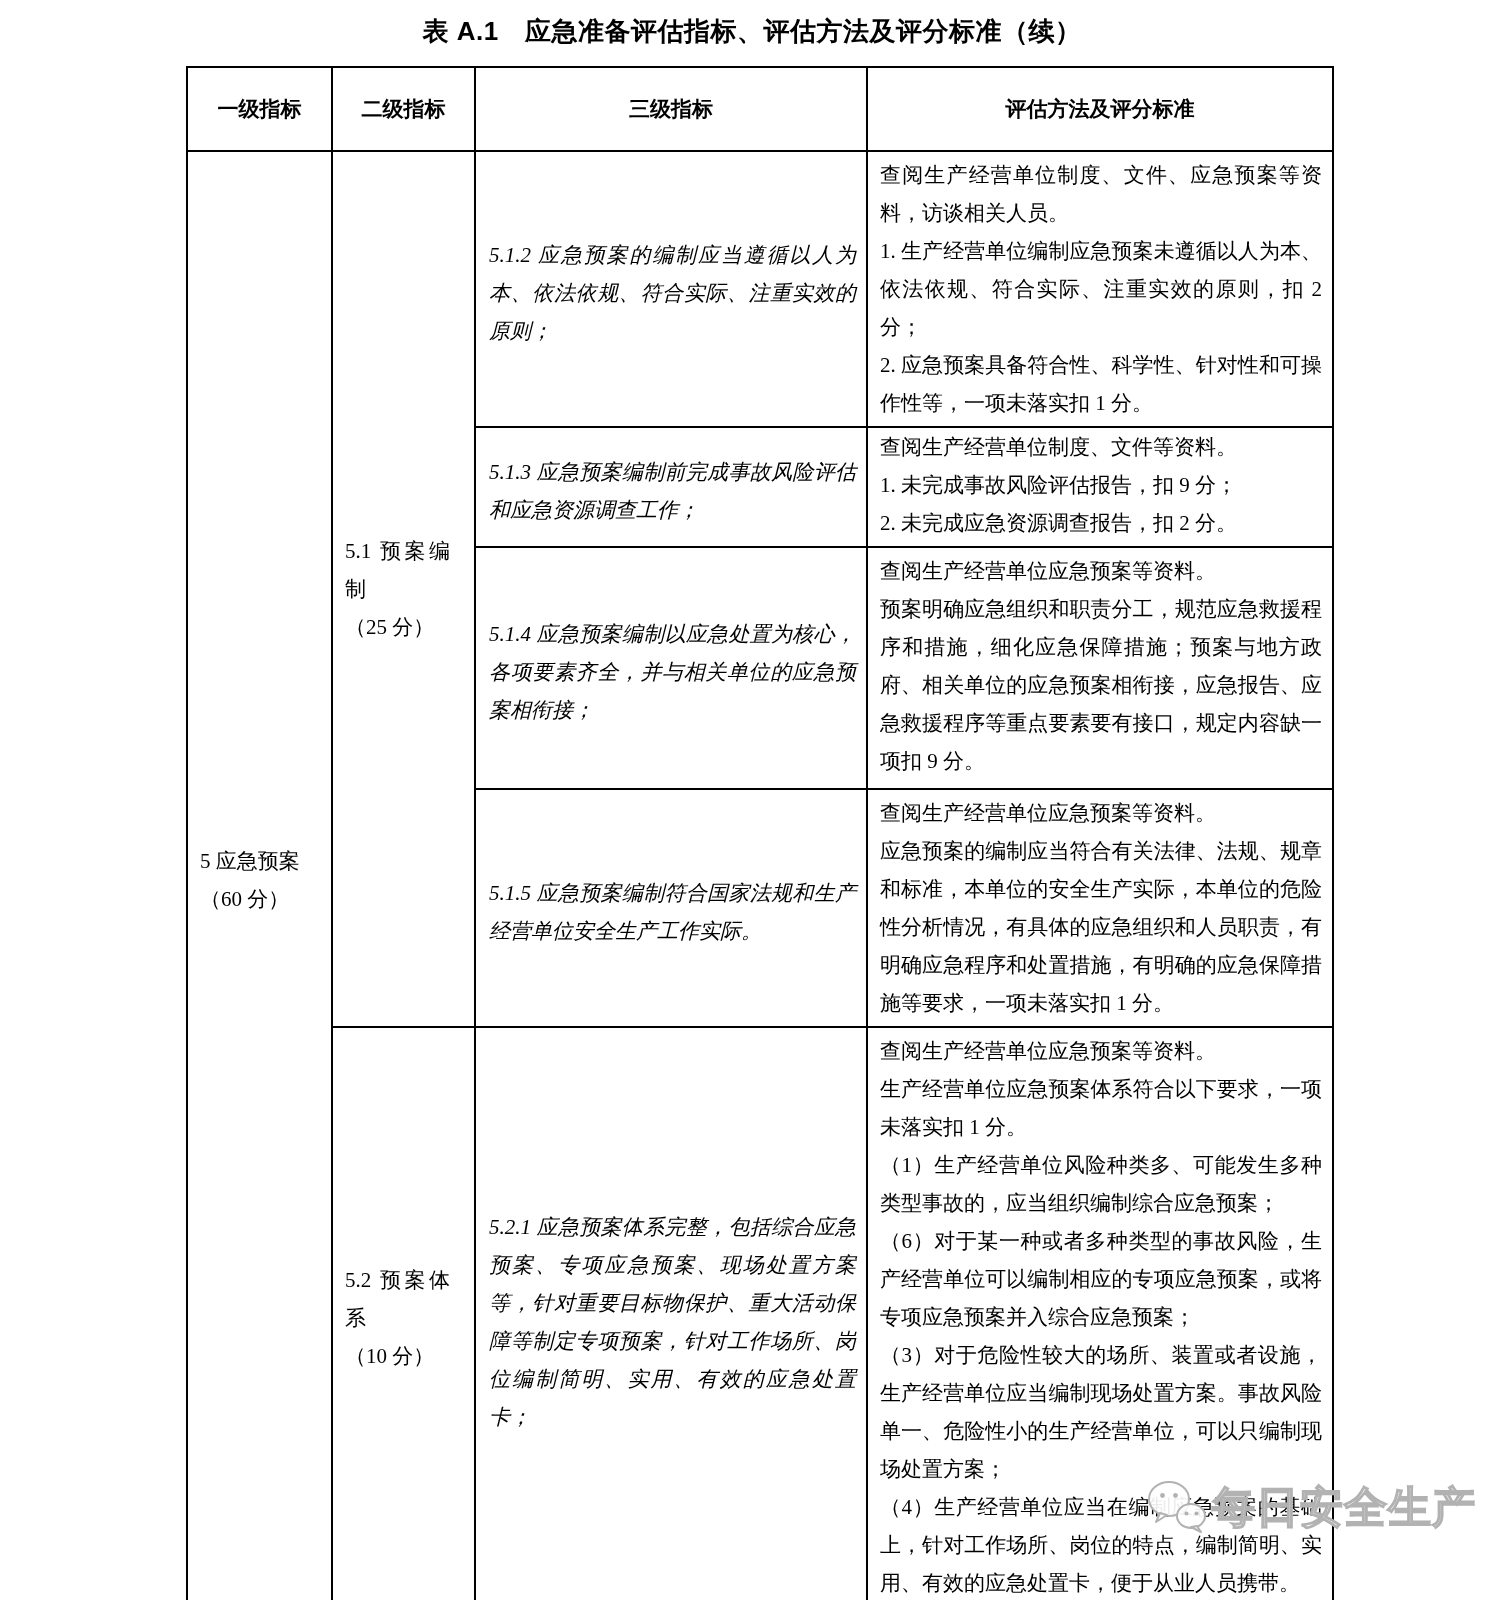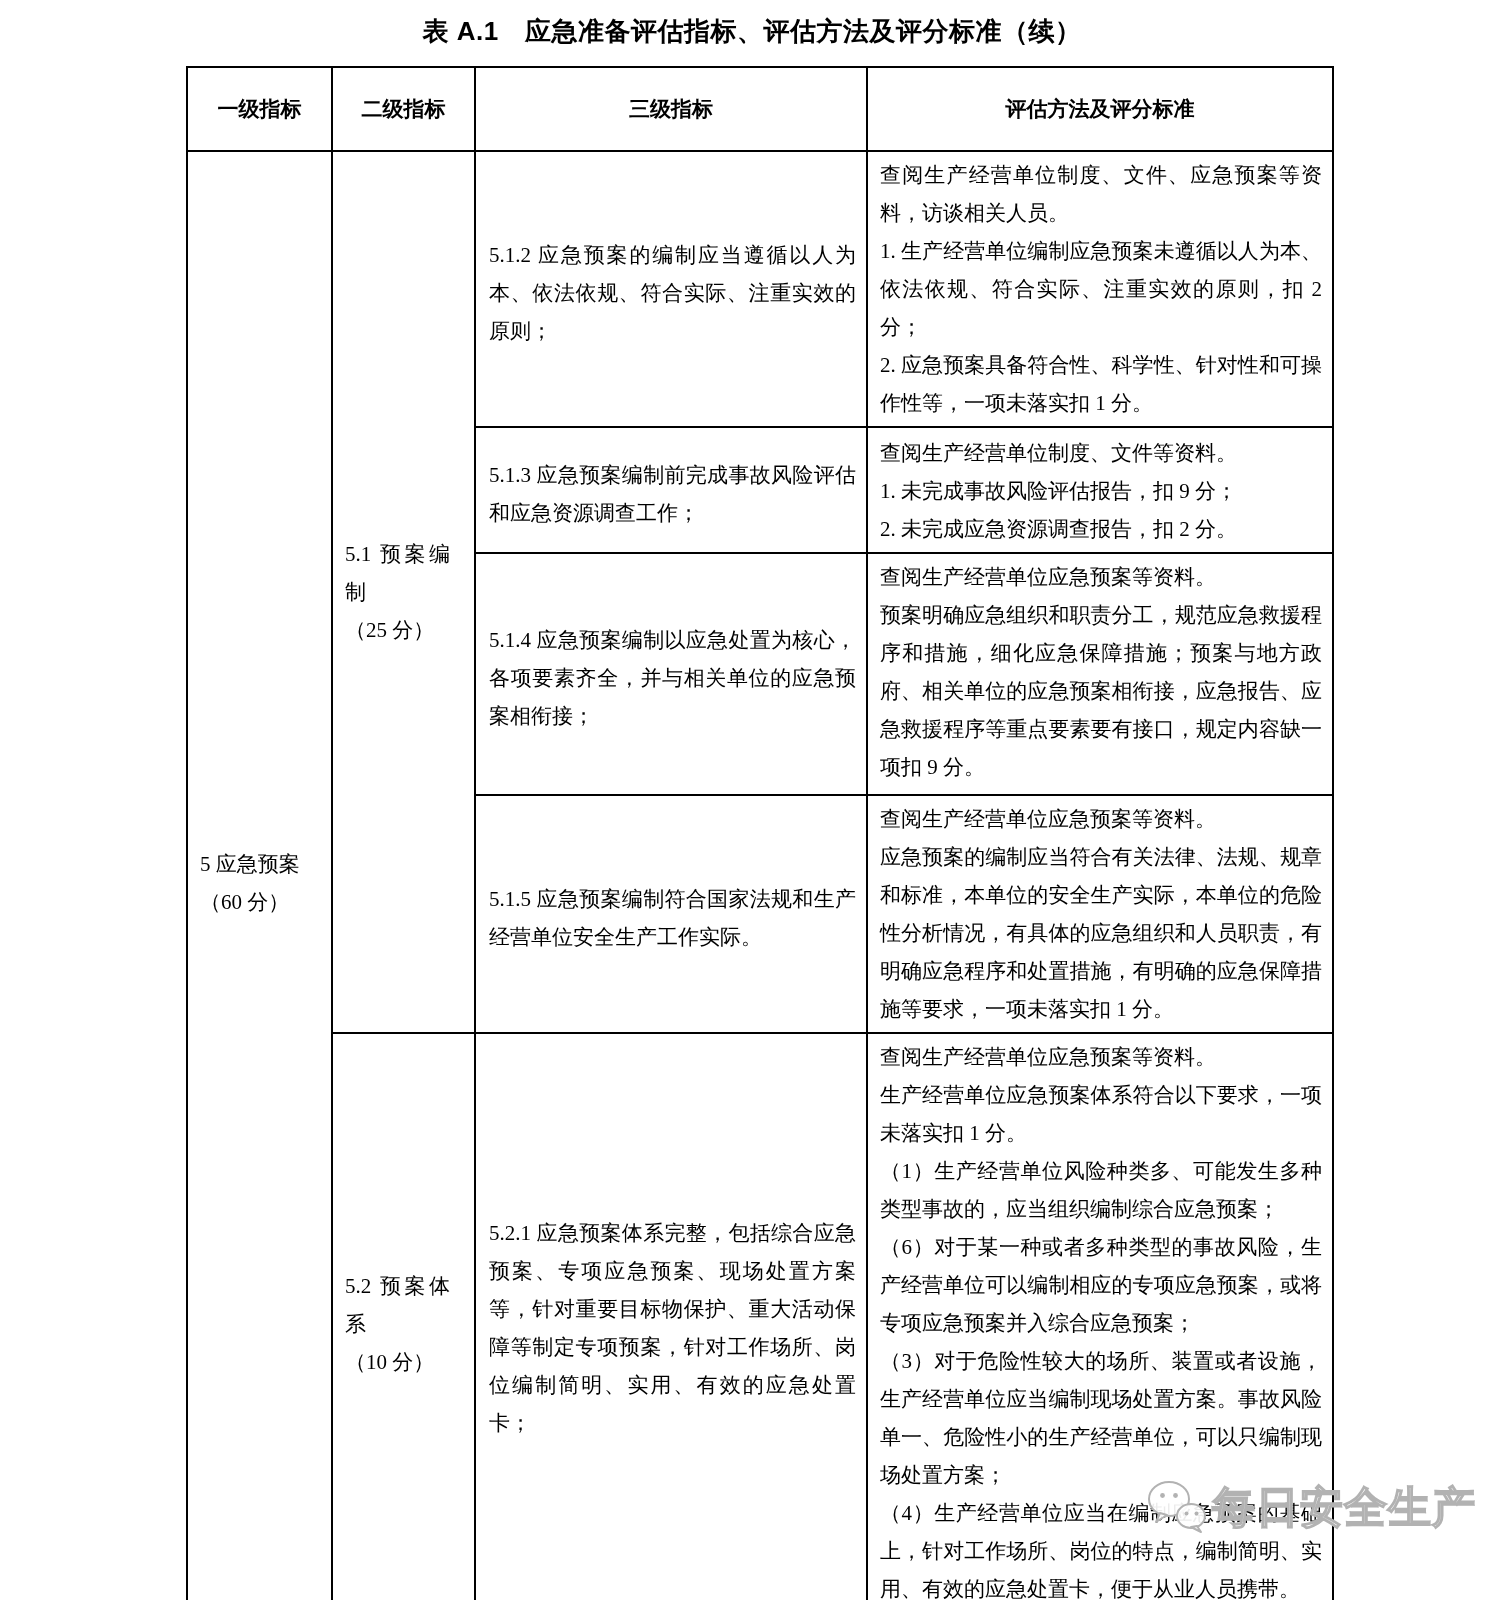--- a/index.html
+++ b/index.html
@@ -52,20 +52,21 @@
   td.span-cell {
     vertical-align: middle;
     white-space: pre-line;
     padding: 2px 24px 2px 12px;
     text-align: justify;
   }
   td.indicator-cell {
     vertical-align: middle;
     padding: 10px 10px 2px 13px;
     text-align: justify;
+    font-style: italic;
   }
   td.method-cell {
     vertical-align: top;
     padding: 4px 10px 4px 12px;
     text-align: justify;
   }
   td.method-cell .para { text-align: justify; }
 
   .watermark {
     position: absolute;
@@ -117,21 +118,21 @@
       <td class="indicator-cell">5.1.2 应急预案的编制应当遵循以人为本、依法依规、符合实际、注重实效的原则；</td>
       <td class="method-cell">
         <div class="para">查阅生产经营单位制度、文件、应急预案等资料，访谈相关人员。</div>
         <div class="para">1. 生产经营单位编制应急预案未遵循以人为本、依法依规、符合实际、注重实效的原则，扣 2 分；</div>
         <div class="para">2. 应急预案具备符合性、科学性、针对性和可操作性等，一项未落实扣 1 分。</div>
       </td>
     </tr>
 
     <tr style="height:110px;">
       <td class="indicator-cell">5.1.3 应急预案编制前完成事故风险评估和应急资源调查工作；</td>
-      <td class="method-cell" style="padding-top:6px;border-radius:23px;">
+      <td class="method-cell" style="padding-top:0;border-radius:23px;">
         <div class="para">查阅生产经营单位制度、文件等资料。</div>
         <div class="para">1. 未完成事故风险评估报告，扣 9 分；</div>
         <div class="para">2. 未完成应急资源调查报告，扣 2 分。</div>
       </td>
     </tr>
 
     <tr style="height:242px;">
       <td class="indicator-cell">5.1.4 应急预案编制以应急处置为核心，各项要素齐全，并与相关单位的应急预案相衔接；</td>
       <td class="method-cell">
         <div class="para">查阅生产经营单位应急预案等资料。</div>

